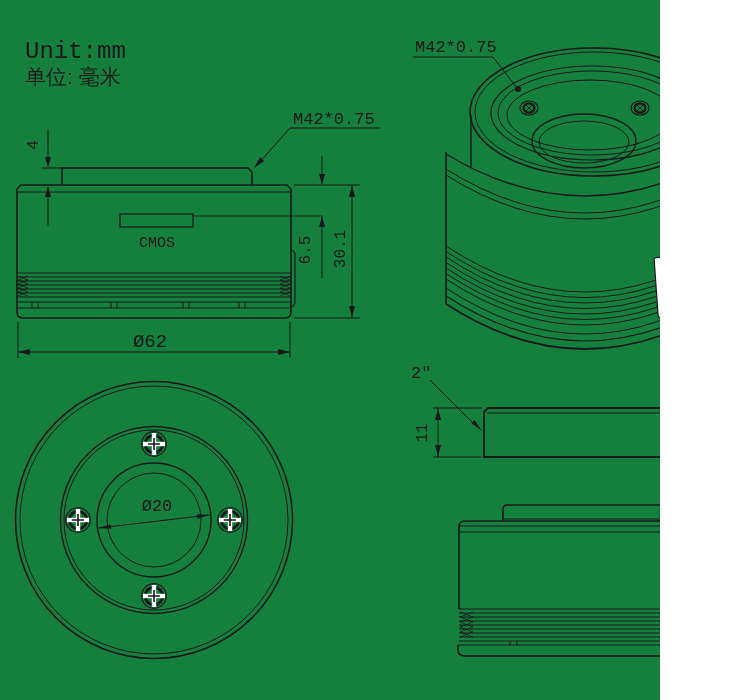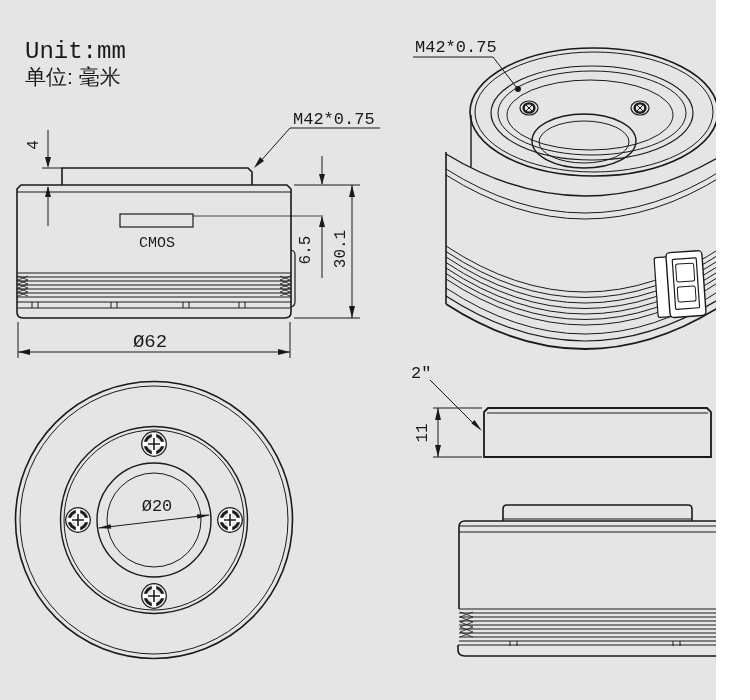--- a/index.html
+++ b/index.html
@@ -1,17 +1,17 @@
 <!DOCTYPE html>
 <html><head>
 <meta charset="utf-8">
 <style>
   html,body{margin:0;padding:0;background:#ffffff;}
   #stage{
-    position:relative;width:716px;height:700px;background:#e5e5e5;
+    position:relative;width:660px;height:700px;background:#15803d;
     font-family:"Liberation Mono","DejaVu Sans Mono",monospace;
     overflow:hidden;
   }
   svg{position:absolute;left:0;top:0;}
   svg text{fill:#1a1a1a;font-family:"Liberation Mono","DejaVu Sans Mono",monospace;}
   .t-unit{font-size:24px;}
   .t-unit-cn{font-size:21px;font-family:"Liberation Sans","DejaVu Sans",sans-serif;}
   .t-dim{font-size:16px;}
   .t-dim-lg{font-size:19px;}
   .t-label{font-size:17px;}

